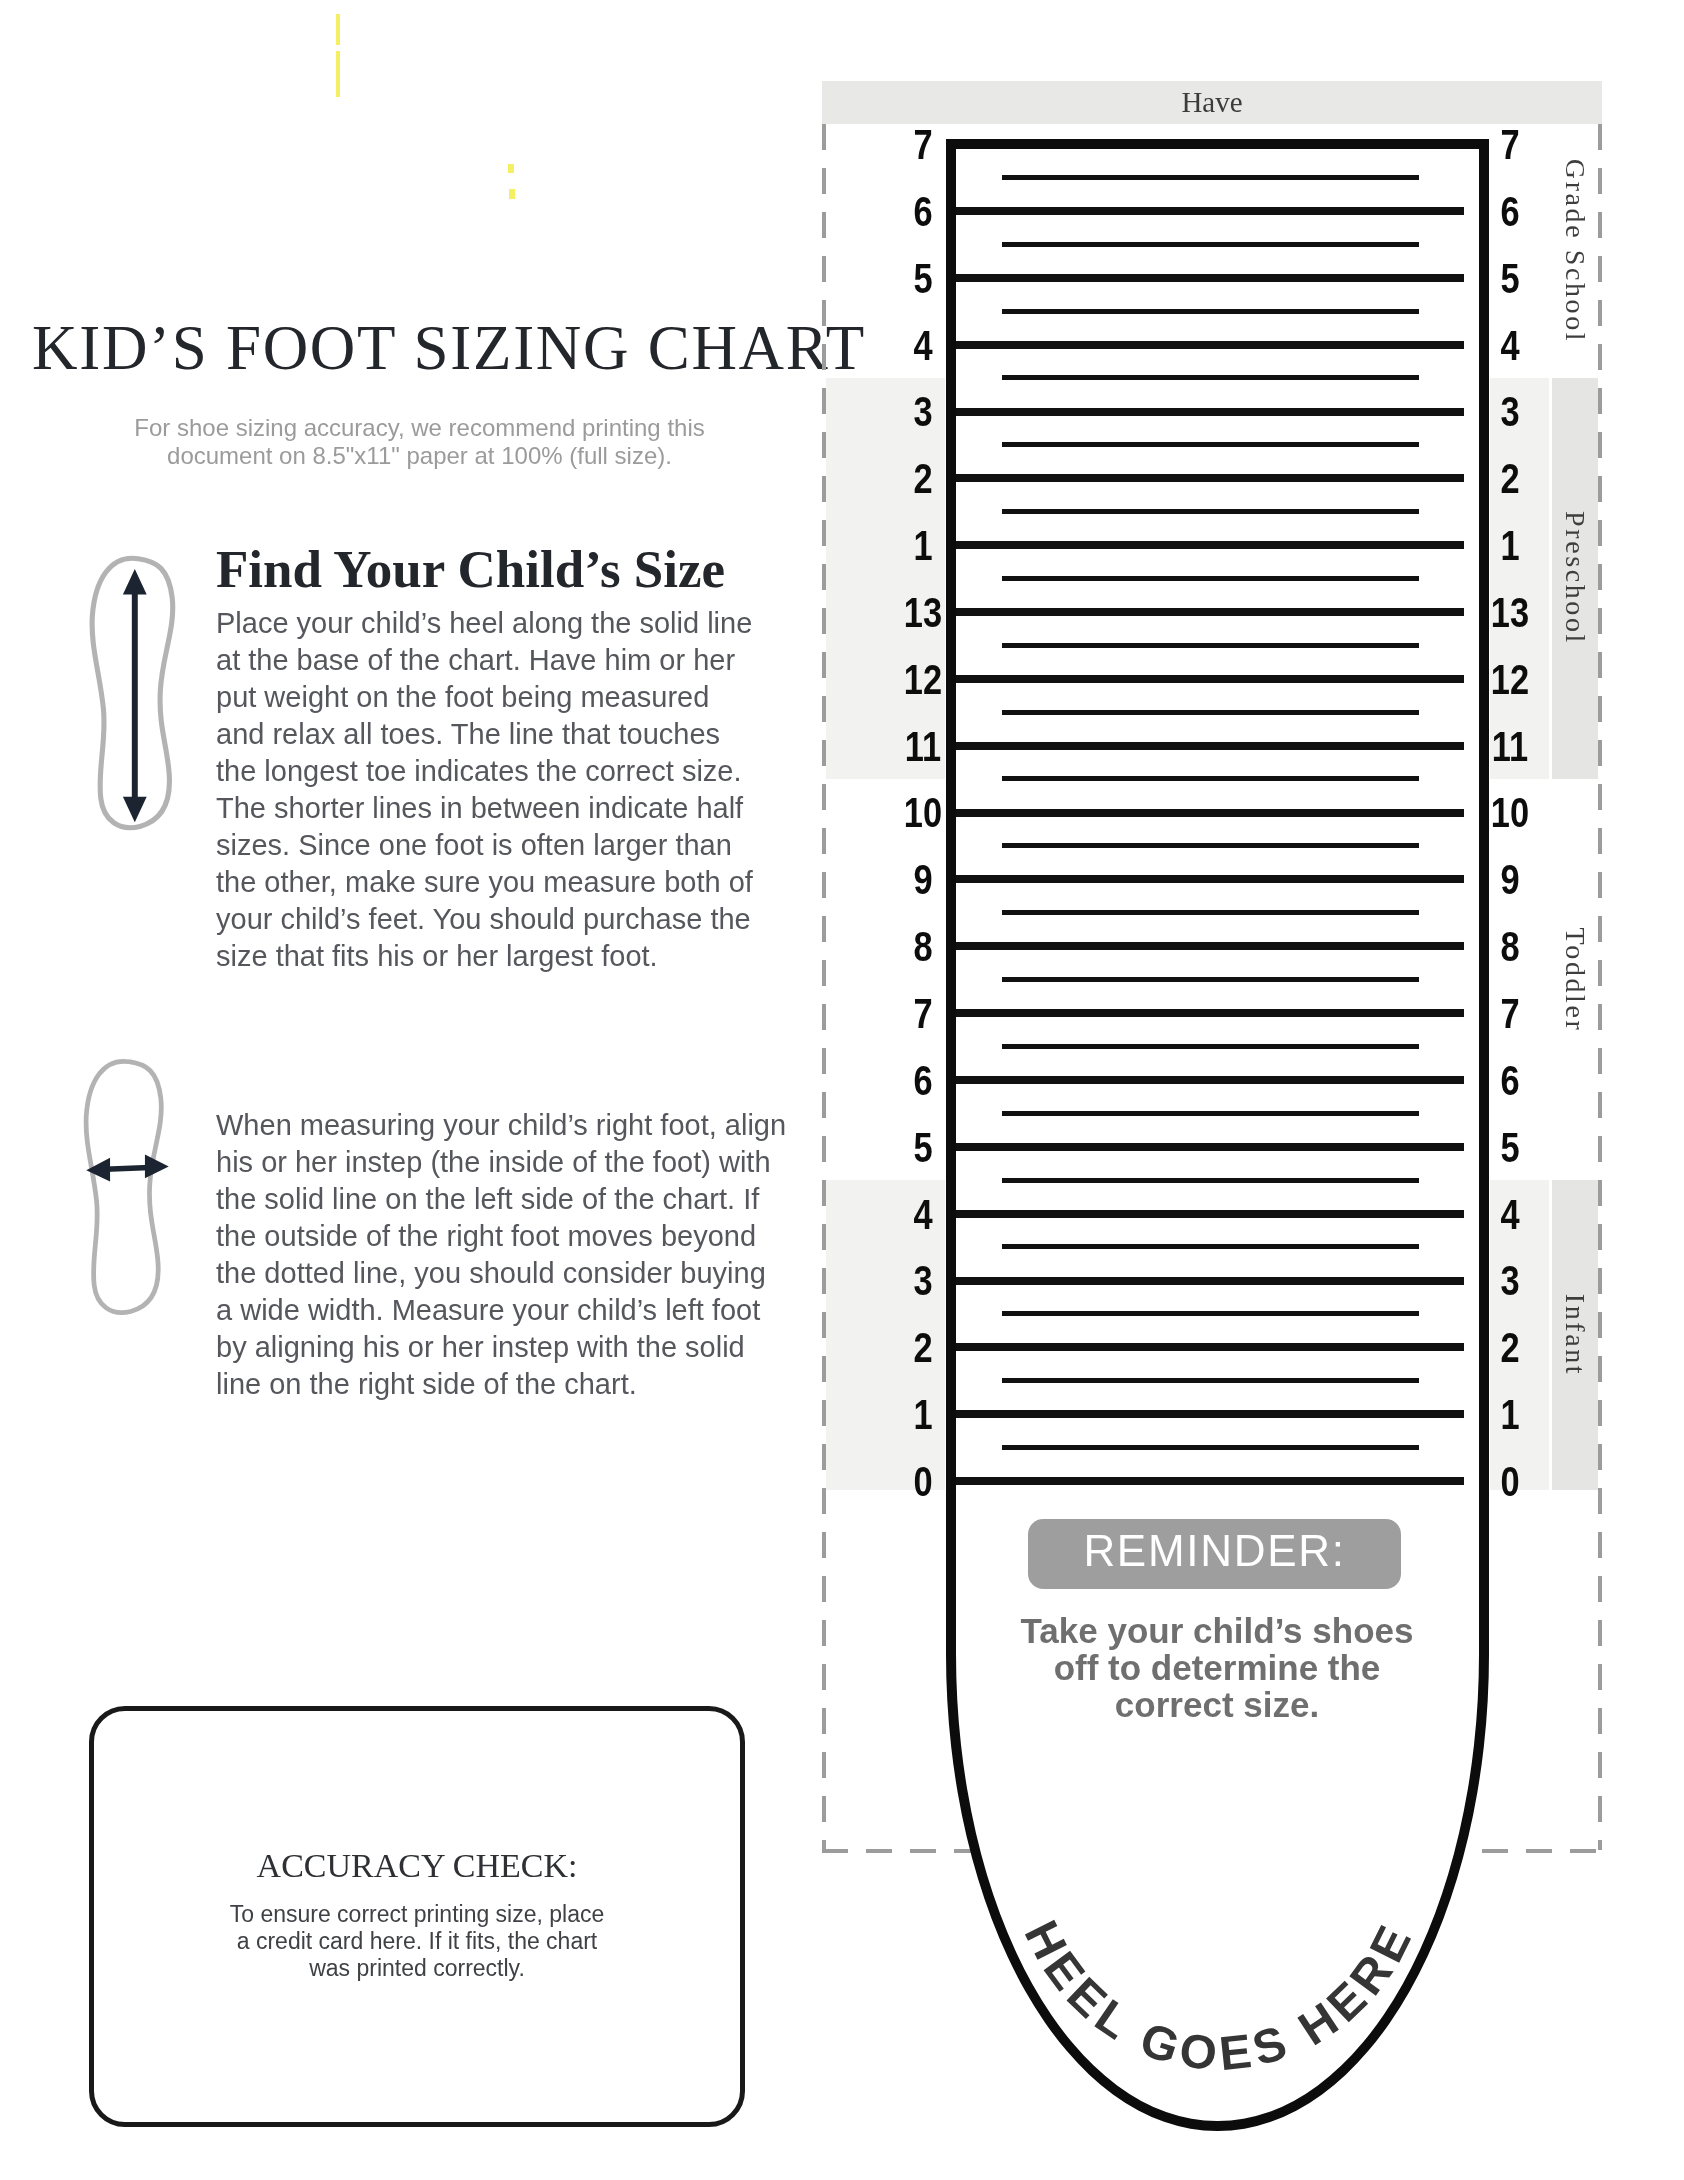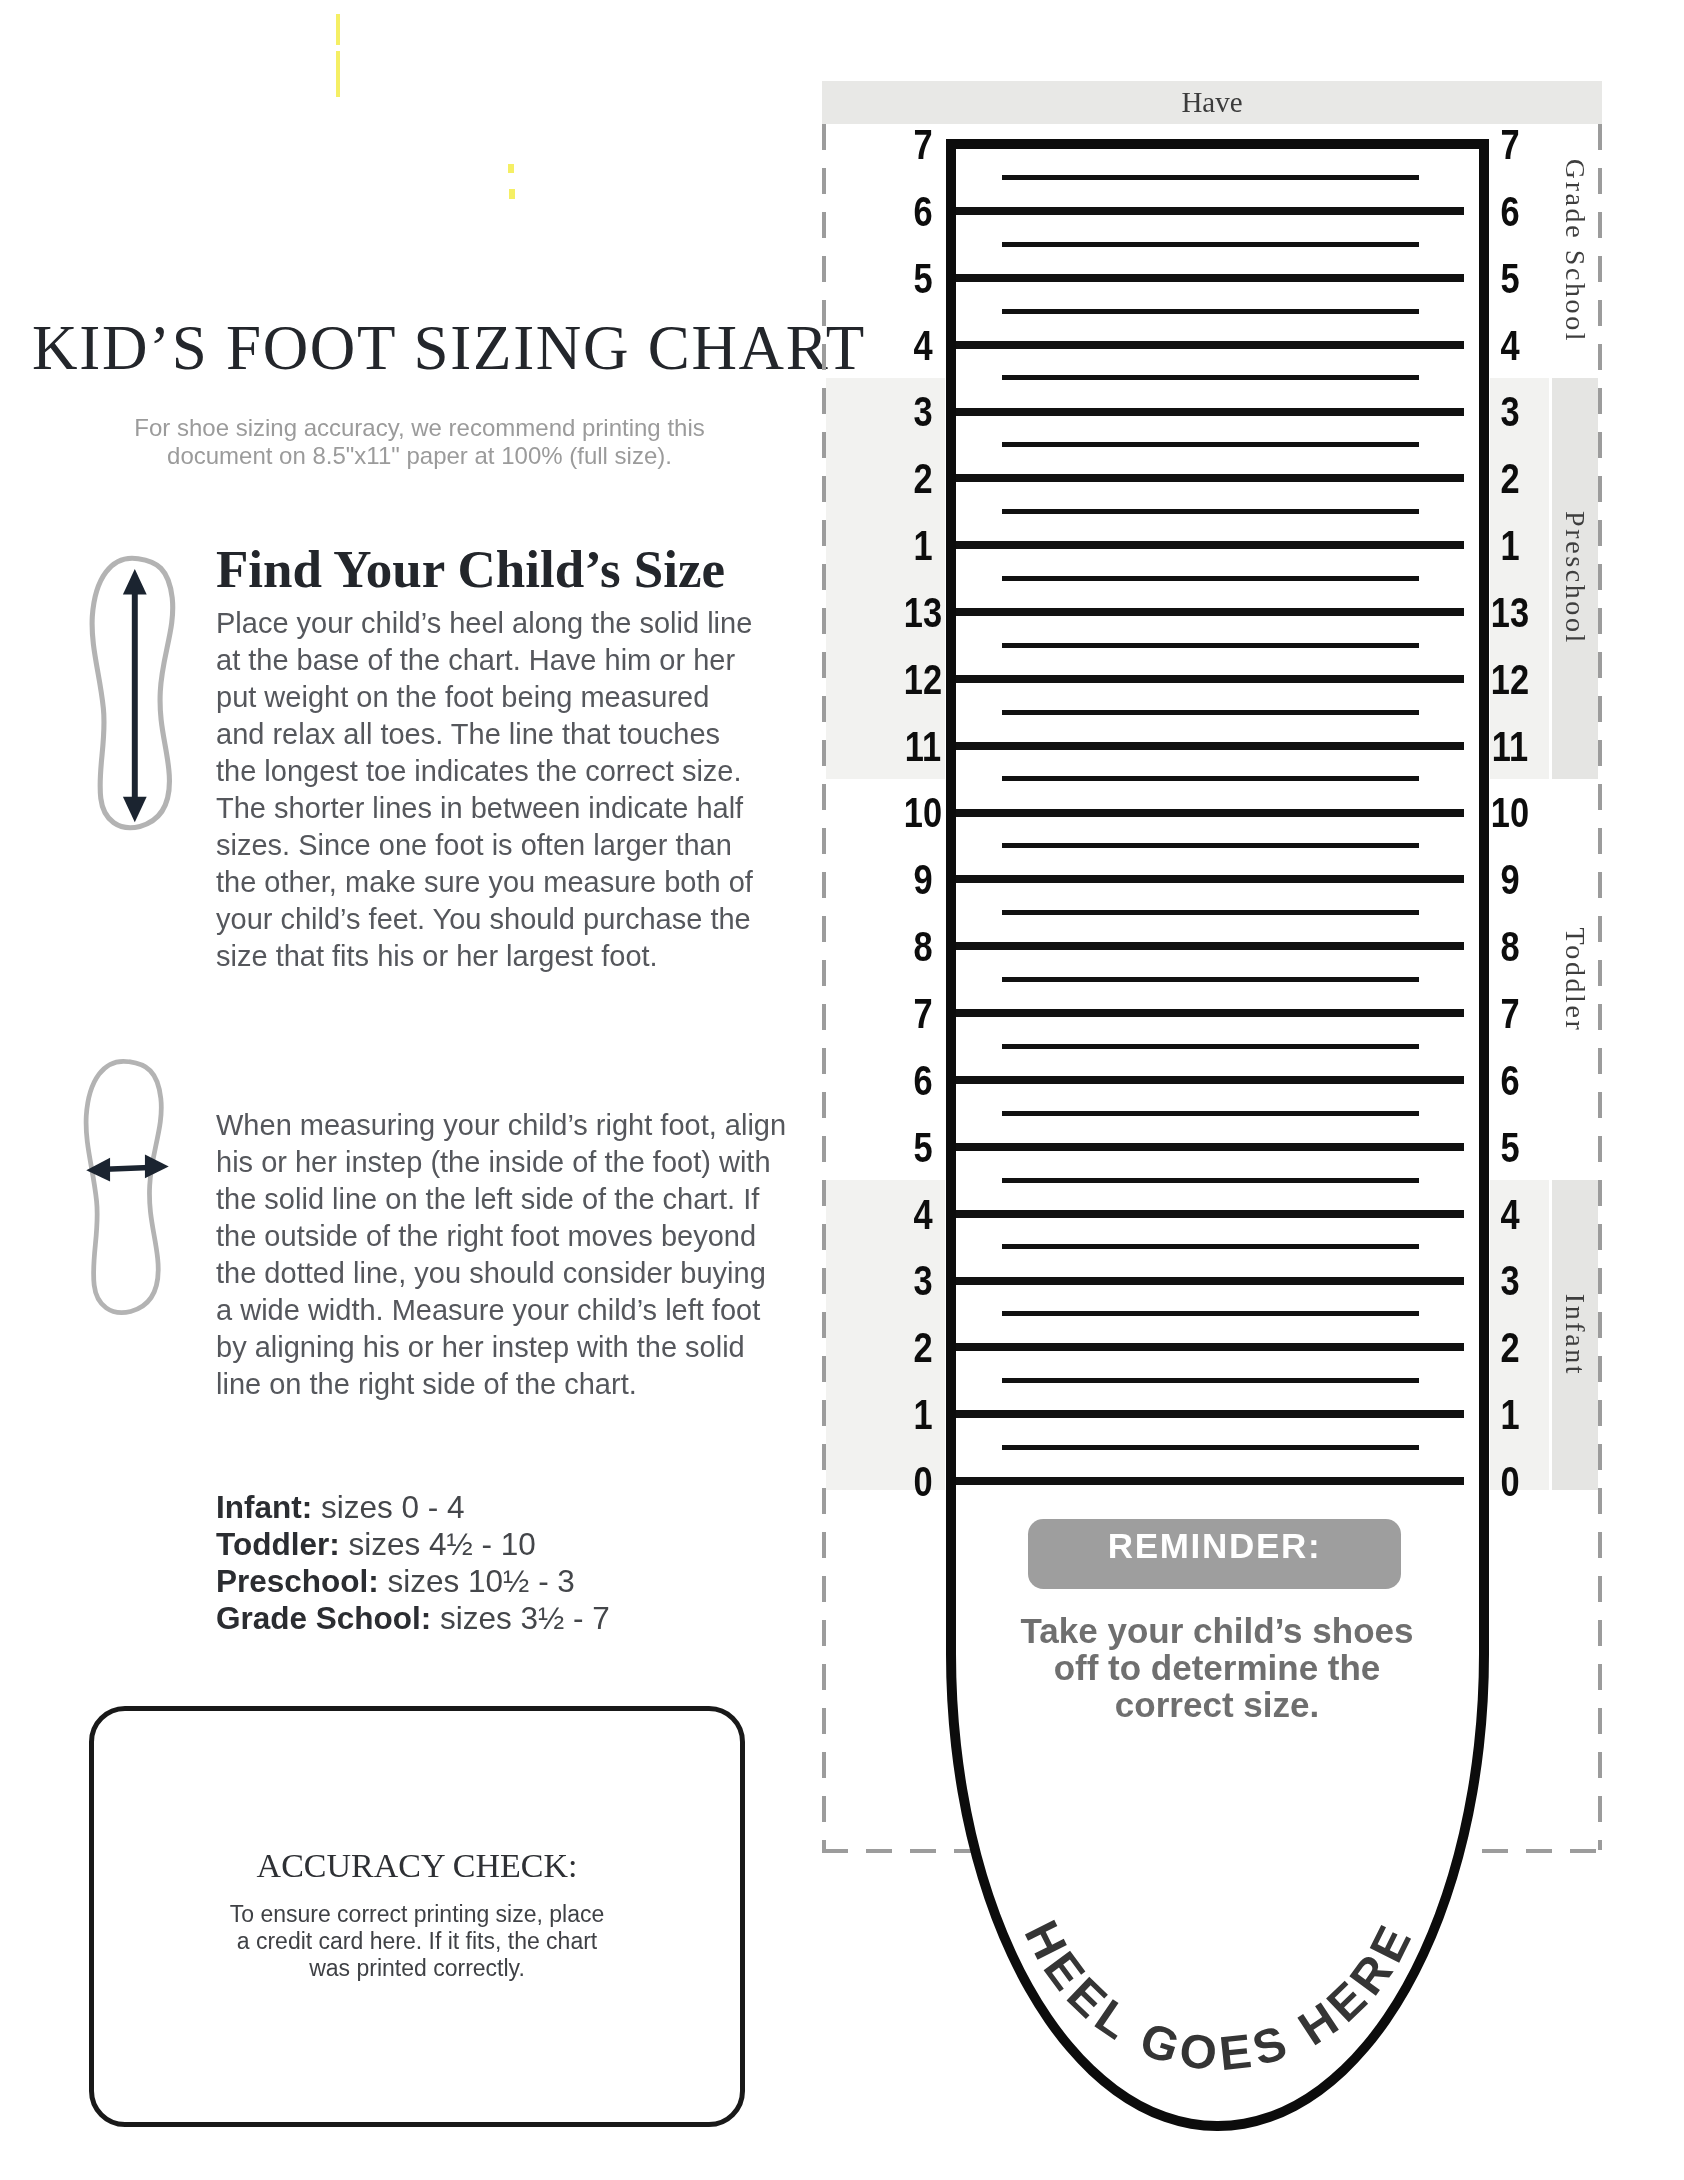--- a/index.html
+++ b/index.html
@@ -32,21 +32,21 @@
   .foot{left:946px;top:139px;width:523px;height:1972px;background:#ffffff;
         border:10.2px solid #0c0c0c;border-radius:0 0 271px 271px / 0 0 477px 477px;}
   .sline{position:absolute;background:#111;}
   .num{position:absolute;font-weight:700;font-size:43px;color:#0d0d0d;
        transform:translate(-50%,-50%) scaleX(0.8);white-space:nowrap;}
   .cat{position:absolute;writing-mode:vertical-rl;font-family:"Liberation Serif",serif;
        font-size:28px;letter-spacing:2.6px;color:#3e3e3e;transform:translate(-50%,-50%);}
   .reminder-box{left:1028px;top:1519px;width:373px;height:70px;background:#9e9e9e;
        border-radius:15.3px;}
   .reminder-title{left:1028px;top:1526px;width:373px;text-align:center;color:#ffffff;
-       font-weight:700;font-size:35px;letter-spacing:1.7px;}
+       font-weight:400;font-size:44px;letter-spacing:1.7px;}
   .reminder-body{left:971px;top:1612px;width:492px;text-align:center;font-weight:700;
        font-size:35px;line-height:37px;color:#6f6f6f;white-space:pre-line;}
   .artifact{position:absolute;background:#f3ec49;opacity:.85;}
   svg{position:absolute;left:0;top:0;}
 </style>
 </head>
 <body>
 
 <div class="page">
 
@@ -85,26 +85,20 @@
   </svg>
   <div class="abs sec-body" style="left:216px;top:1107px;">When measuring your child’s right foot, align
 his or her instep (the inside of the foot) with
 the solid line on the left side of the chart. If
 the outside of the right foot moves beyond
 the dotted line, you should consider buying
 a wide width. Measure your child’s left foot
 by aligning his or her instep with the solid
 line on the right side of the chart.</div>
 
-  <div class="abs ranges" id="rangesList">
-      <div><b>Infant:</b> sizes 0 - 4</div>
-      <div><b>Toddler:</b> sizes 4½ - 10</div>
-      <div><b>Preschool:</b> sizes 10½ - 3</div>
-      <div><b>Grade School:</b> sizes 3½ - 7</div>
-    </div>
 
   <div class="abs acc-box"></div>
   <div class="abs acc-body">To ensure correct printing size, place
 a credit card here. If it fits, the chart
 was printed correctly.</div>
   <div class="abs acc-heading">ACCURACY CHECK:</div>
 
   <div class="abs wide-band"></div>
   <div class="abs wide-label">Have</div>
 

